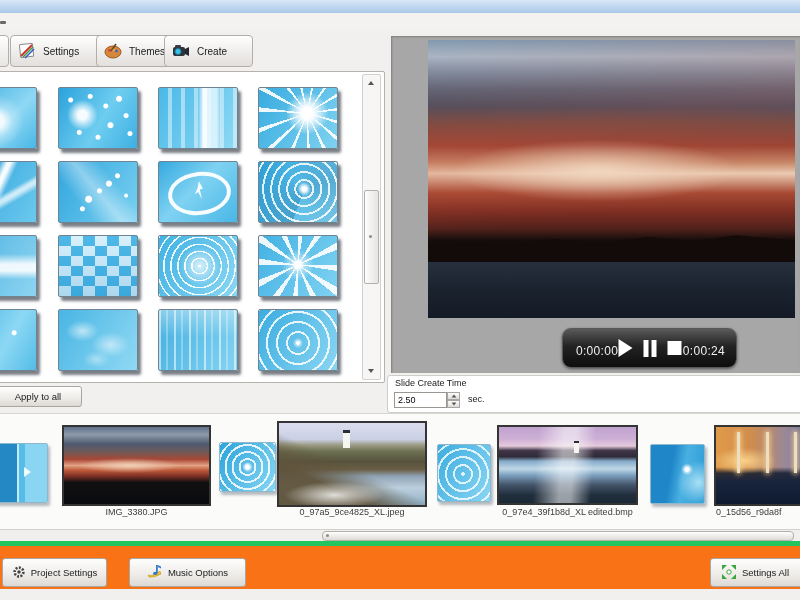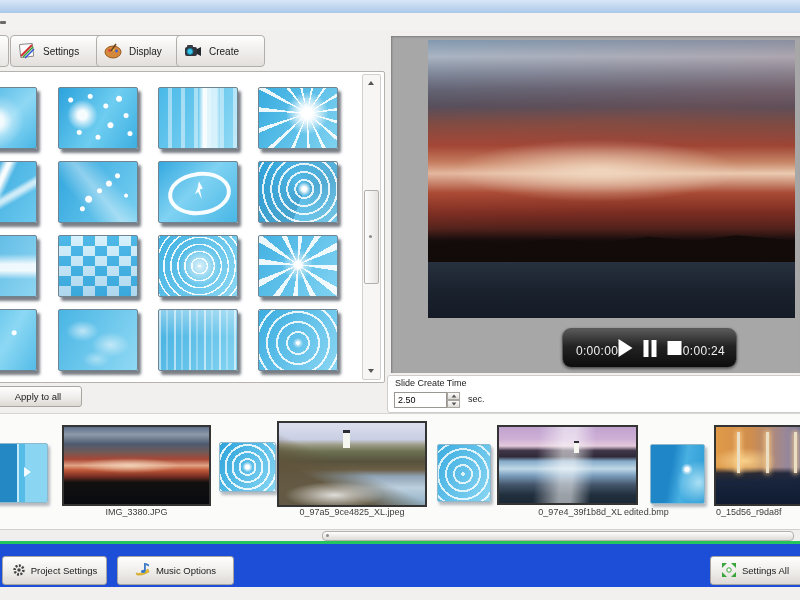--- a/index.html
+++ b/index.html
@@ -199,21 +199,21 @@
   .lh-tower{position:absolute;width:7px;height:15px;background:#f6f6f0;border-top:3px solid #2c2c34;}
 
   
   .h-scroll{position:absolute;left:0;top:529px;width:800px;height:12px;background:#f0efed;
             border-top:1px solid #d2d0cd;border-bottom:1px solid #c8c6c3;}
   .h-thumb{position:absolute;left:322px;top:1px;width:470px;height:8px;border-radius:4px;
            background:linear-gradient(180deg,#fefefe,#dedbd7);border:1px solid #b3b0ac;}
   .h-thumb::before{content:"";position:absolute;left:3px;top:2px;width:3px;height:3px;background:#8f8c88;border-radius:50%;}
 
   
-  .toolbar{position:absolute;left:0;top:541px;width:800px;height:43px;background:#1d4ed8;border-top:3px solid #22c55e;}
+  .toolbar{position:absolute;left:0;top:541px;width:800px;height:43px;background:#f97316;border-top:5px solid #22c55e;}
   .statusbar{position:absolute;left:0;top:584px;width:800px;height:16px;background:#f4f3f1;border-top:1px solid #cfcdca;}
   .status-text{position:absolute;left:-3px;top:2px;font-size:10px;color:#333;}
 </style>
 </head>
 <body>
 
 <div id="screen">
 
   <div class="titlebar">
     <span class="tfrag">tor</span>
@@ -242,24 +242,24 @@
     <div class="tab" style="left:96px;width:78px;">
       <span>
         <svg width="20" height="20" viewBox="0 0 20 20">
           <ellipse cx="10" cy="11" rx="8" ry="6" fill="#d4883c" stroke="#9c5a1e"></ellipse>
           <circle cx="6.5" cy="9.5" r="1.4" fill="#e04040"></circle>
           <circle cx="10" cy="8.5" r="1.4" fill="#f0d040"></circle>
           <circle cx="13.5" cy="10" r="1.4" fill="#4060d8"></circle>
           <line x1="13" y1="3" x2="8" y2="10" stroke="#6a4420" stroke-width="1.6"></line>
         </svg>
       </span>
-      <span>Display</span>
-    </div>
-
-    <div class="tab" style="left:176px;width:72px;">
+      <span>Themes</span>
+    </div>
+
+    <div class="tab" style="left:164px;width:72px;">
       <span>
         <svg width="20" height="20" viewBox="0 0 20 20">
           <rect x="2" y="6" width="12" height="9" rx="2" fill="#30343a"></rect>
           <polygon points="14,8 18,6 18,15 14,13" fill="#24282e"></polygon>
           <circle cx="7" cy="10.5" r="3" fill="#38c4e8" stroke="#1a7a9a"></circle>
           <rect x="4" y="4" width="6" height="2.4" rx="1" fill="#3a3e44"></rect>
         </svg>
       </span>
       <span>Create</span>
     </div>
@@ -342,21 +342,21 @@
     <div class="fphoto art-cliff" style="left:277px;top:7px;width:146px;height:82px;">
       <div class="lh-tower" style="left:44%;top:9%;"></div>
     </div>
     <div class="fname" style="left:277px;width:150px;">0_97a5_9ce4825_XL.jpeg</div>
 
     <div class="ftrans ft-ripple" style="left:437px;top:30px;width:52px;height:56px;"></div>
 
     <div class="fphoto art-coast" style="left:497px;top:11px;width:137px;height:76px;">
       <div class="lh-tower" style="left:55%;top:18%;width:5px;height:10px;border-top-width:2px;"></div>
     </div>
-    <div class="fname" style="left:497px;width:141px;margin-left:36px;">0_97e4_39f1b8d_XL edited.bmp</div>
+    <div class="fname" style="left:497px;width:141px;">0_97e4_39f1b8d_XL edited.bmp</div>
 
     <div class="ftrans ft-wave" style="left:650px;top:30px;width:53px;height:58px;"></div>
 
     <div class="fphoto art-ships" style="left:714px;top:11px;width:118px;height:77px;">
       <div class="mast" style="left:18%;"></div>
       <div class="mast" style="left:42%;"></div>
       <div class="mast" style="left:66%;"></div>
     </div>
     <div class="fname" style="left:716px;width:84px;text-align:left;">0_15d56_r9da8f</div>
   </div>
@@ -369,21 +369,21 @@
     <div class="btn" style="left:2px;top:12px;width:103px;height:27px;">
       <span>
         <svg width="14" height="14" viewBox="0 0 16 16">
           <circle cx="8" cy="8" r="5" fill="none" stroke="#444" stroke-width="3" stroke-dasharray="2.2 1.6"></circle>
           <circle cx="8" cy="8" r="2" fill="#444"></circle>
         </svg>
       </span>
       <span>Project Settings</span>
     </div>
 
-    <div class="btn" style="left:117px;top:12px;width:115px;height:27px;">
+    <div class="btn" style="left:129px;top:12px;width:115px;height:27px;">
       <span>
         <svg width="16" height="15" viewBox="0 0 16 15">
           <path d="M1 11 Q6 13 13 7 L14 10 Q8 14 2 13 Z" fill="#e8c030" stroke="#c89818" stroke-width=".6"></path>
           <rect x="9" y="1" width="1.8" height="8" fill="#3a78c8"></rect>
           <ellipse cx="8.2" cy="9.4" rx="2.2" ry="1.6" fill="#3a78c8"></ellipse>
           <path d="M10.8 1 L14 2.4 L14 4.4 L10.8 3 Z" fill="#3a78c8"></path>
         </svg>
       </span>
       <span>Music Options</span>
     </div>

